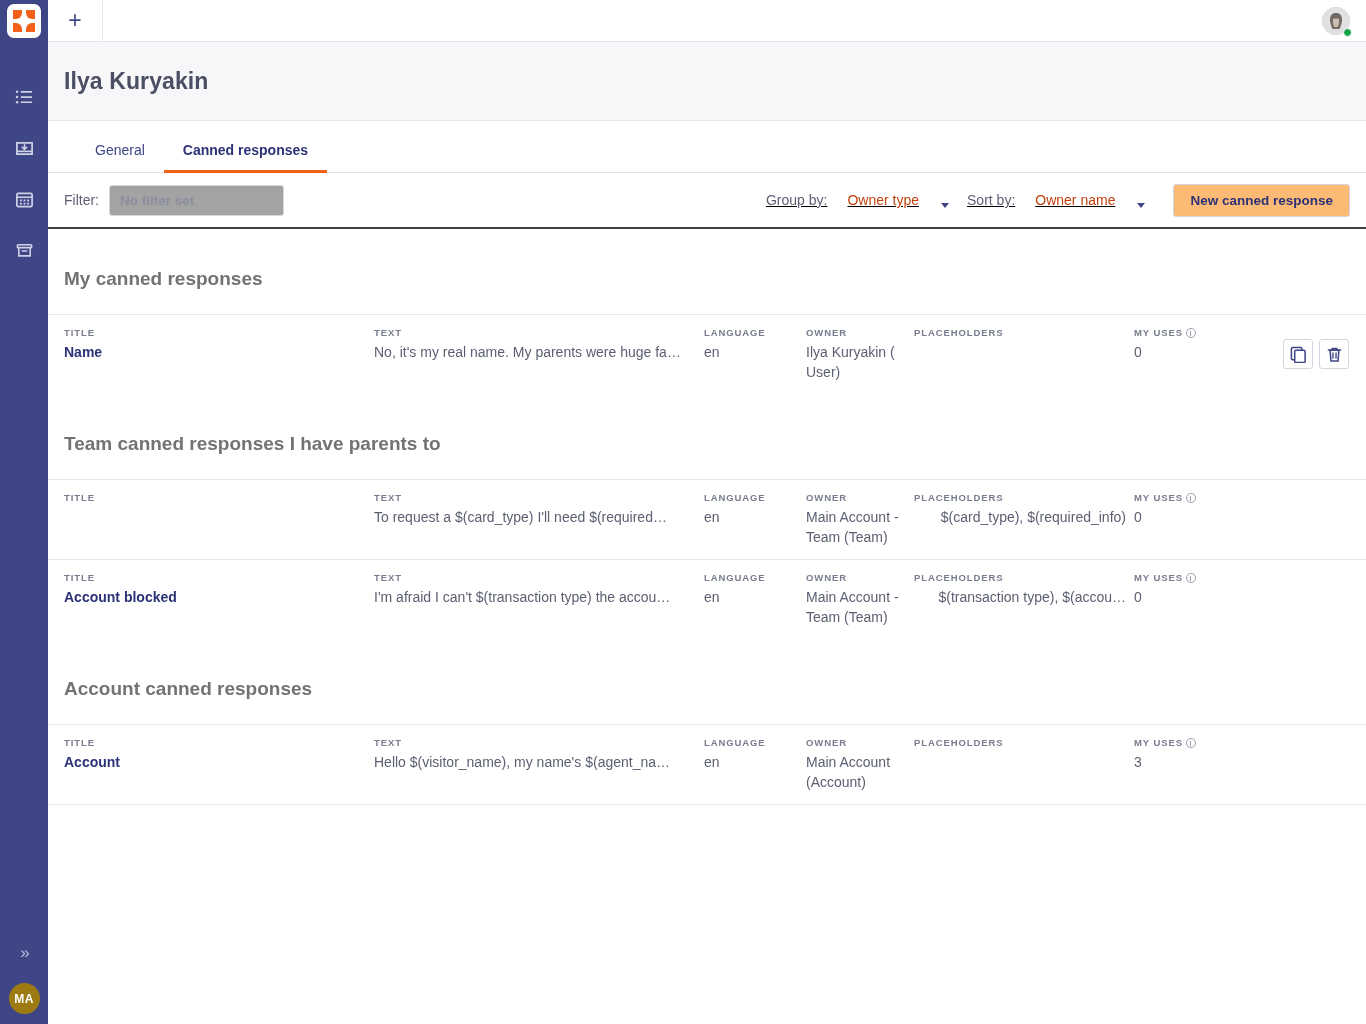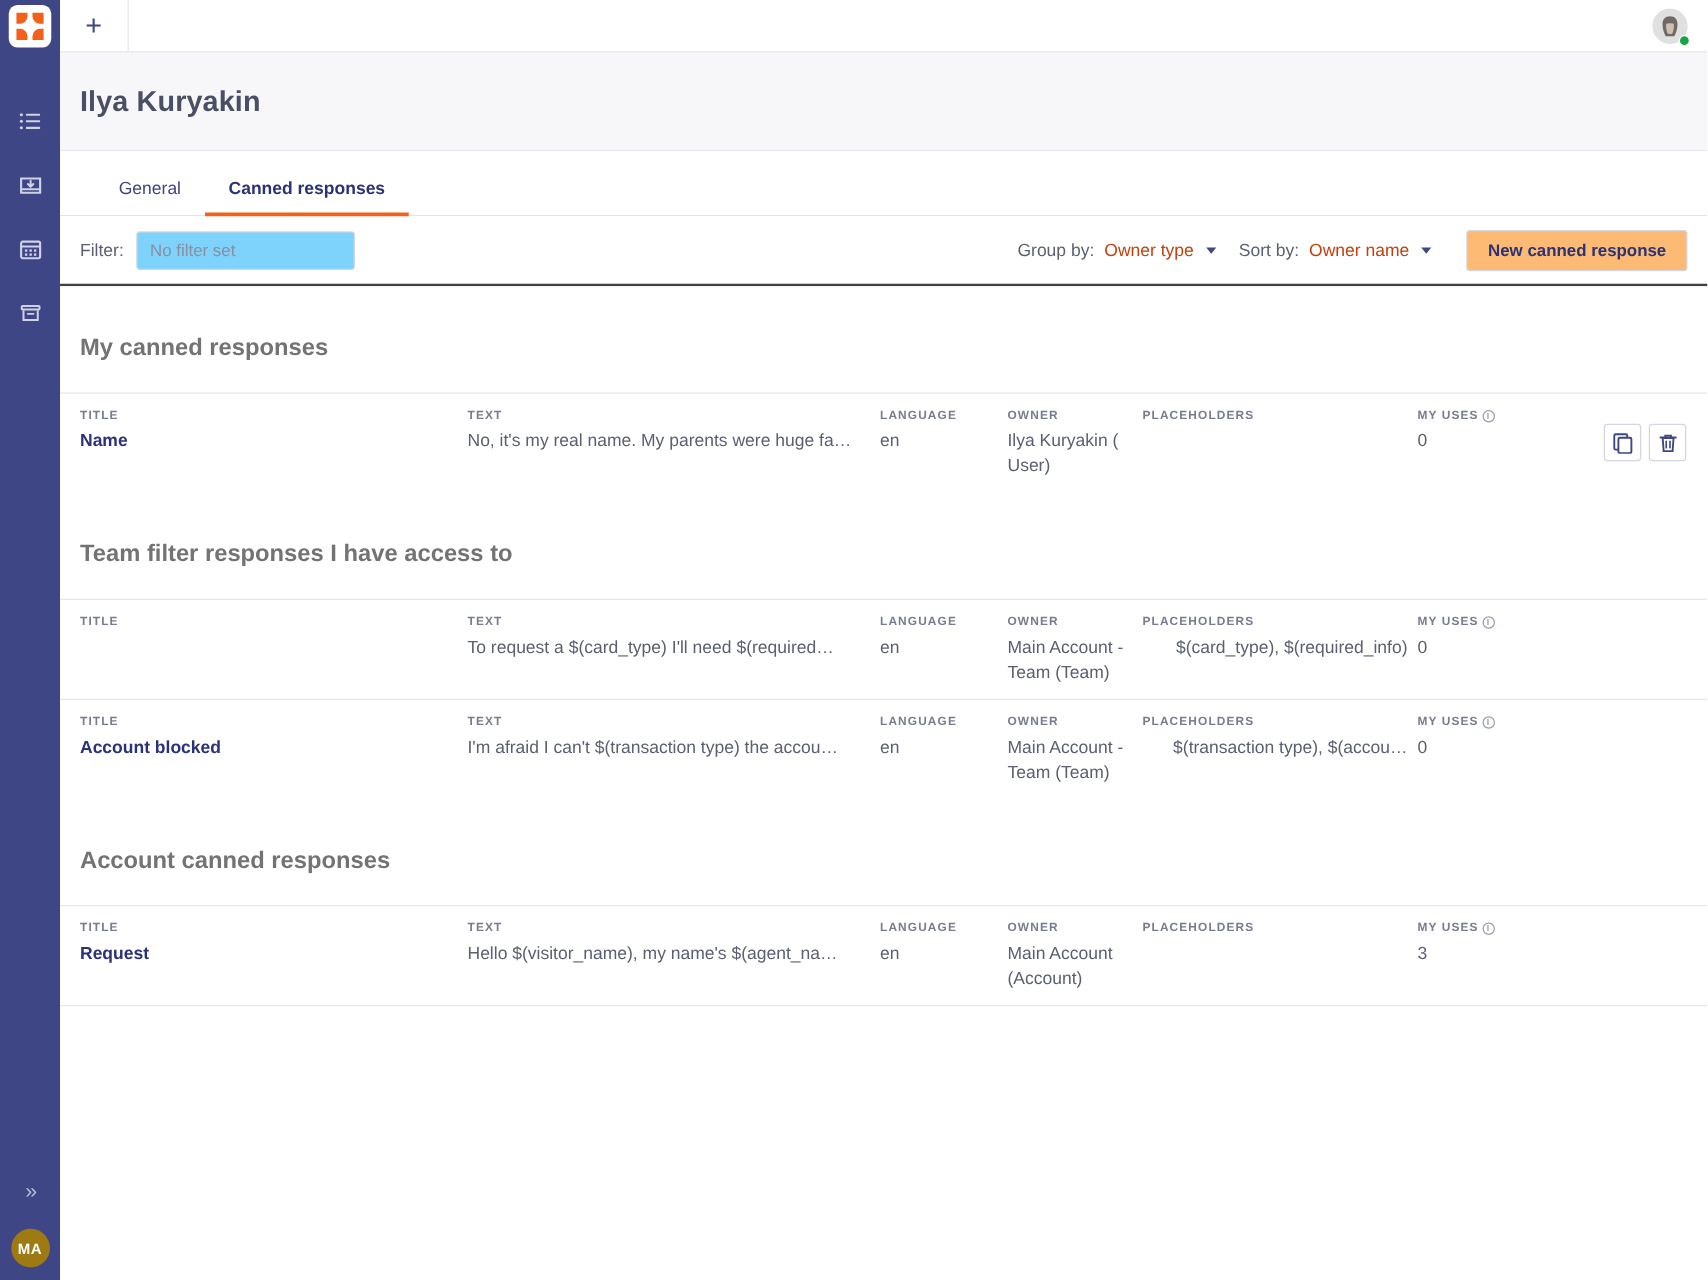--- a/index.html
+++ b/index.html
@@ -98,27 +98,28 @@
   
   .toolbar {
     height: 56px; background: #fff;
     border-bottom: 2px solid #404040;
     display: flex; align-items: center; padding: 0 16px;
   }
   .filter-label { font-size: 14px; color: #5b5f71; margin-right: 10px; }
   .filter-input {
     width: 175px; height: 31px;
     border: 1px solid #d4d6df; border-radius: 3px;
-    background: #7dd3fc; padding: 0 10px;
+    background: #a3a3a3; padding: 0 10px;
     font-size: 13.5px; color: #3b3f4f;
     font-family: "Liberation Sans", sans-serif;
+    font-weight: bold;
   }
   .filter-input::placeholder { color: #8a8e9e; }
   .toolbar-right { margin-left: auto; display: flex; align-items: center; gap: 18px; }
-  .dropdown { display: flex; align-items: center; gap: 8px; font-size: 14px; cursor: pointer; }
+  .dropdown { display: flex; align-items: flex-end; gap: 20px; font-size: 14px; cursor: pointer; text-decoration: underline; }
   .dd-label { color: #5b5f71; }
   .dd-value { color: #c2410c; }
   .caret { width: 0; height: 0; border-left: 4.5px solid transparent; border-right: 4.5px solid transparent; border-top: 5.5px solid #3f4685; margin-left: 2px; }
   .new-btn {
     height: 33px; padding: 0 16px;
     border: 1px solid #d4d6df; border-radius: 3px; background: #fdba74;
     color: #2b3277; font-size: 13.5px; font-weight: bold; cursor: pointer;
     font-family: "Liberation Sans", sans-serif;
     margin-left: 10px;
   }
@@ -310,21 +311,21 @@
           <div class="act-btn">
             <svg width="17" height="17" viewBox="0 0 18 18">
               <path d="M2.5 4.2h13" stroke="#3f4685" stroke-width="1.6" stroke-linecap="round"></path>
               <path d="M6.6 4.2V2.6h4.8v1.6" fill="none" stroke="#3f4685" stroke-width="1.6"></path>
               <path d="M4.4 4.6l.8 11.2h7.6l.8-11.2z" fill="none" stroke="#3f4685" stroke-width="1.6"></path>
               <path d="M7.4 7.4v5.6M10.6 7.4v5.6" stroke="#3f4685" stroke-width="1.4" stroke-linecap="round"></path>
             </svg>
           </div>
         </div>
       </div>
-      <div class="section-title">Team filter responses I have access to</div>
+      <div class="section-title">Team canned responses I have parents to</div>
       <div class="row">
         <div class="cell c-title">
           <div class="col-head">TITLE</div>
         </div>
         <div class="cell c-text">
           <div class="col-head">TEXT</div>
           <div class="cell-val ellip">To request a $(card_type) I'll need $(required…</div>
         </div>
         <div class="cell c-lang">
           <div class="col-head">LANGUAGE</div>
@@ -366,21 +367,21 @@
         </div>
         <div class="cell c-uses">
           <div class="col-head">MY USES<i class="info-i">i</i></div>
           <div class="cell-val ellip">0</div>
         </div>
       </div>
       <div class="section-title">Account canned responses</div>
       <div class="row">
         <div class="cell c-title">
           <div class="col-head">TITLE</div>
-          <div class="cell-val link ellip">Request</div>
+          <div class="cell-val link ellip">Account</div>
         </div>
         <div class="cell c-text">
           <div class="col-head">TEXT</div>
           <div class="cell-val ellip">Hello $(visitor_name), my name's $(agent_na…</div>
         </div>
         <div class="cell c-lang">
           <div class="col-head">LANGUAGE</div>
           <div class="cell-val ellip">en</div>
         </div>
         <div class="cell c-owner">

